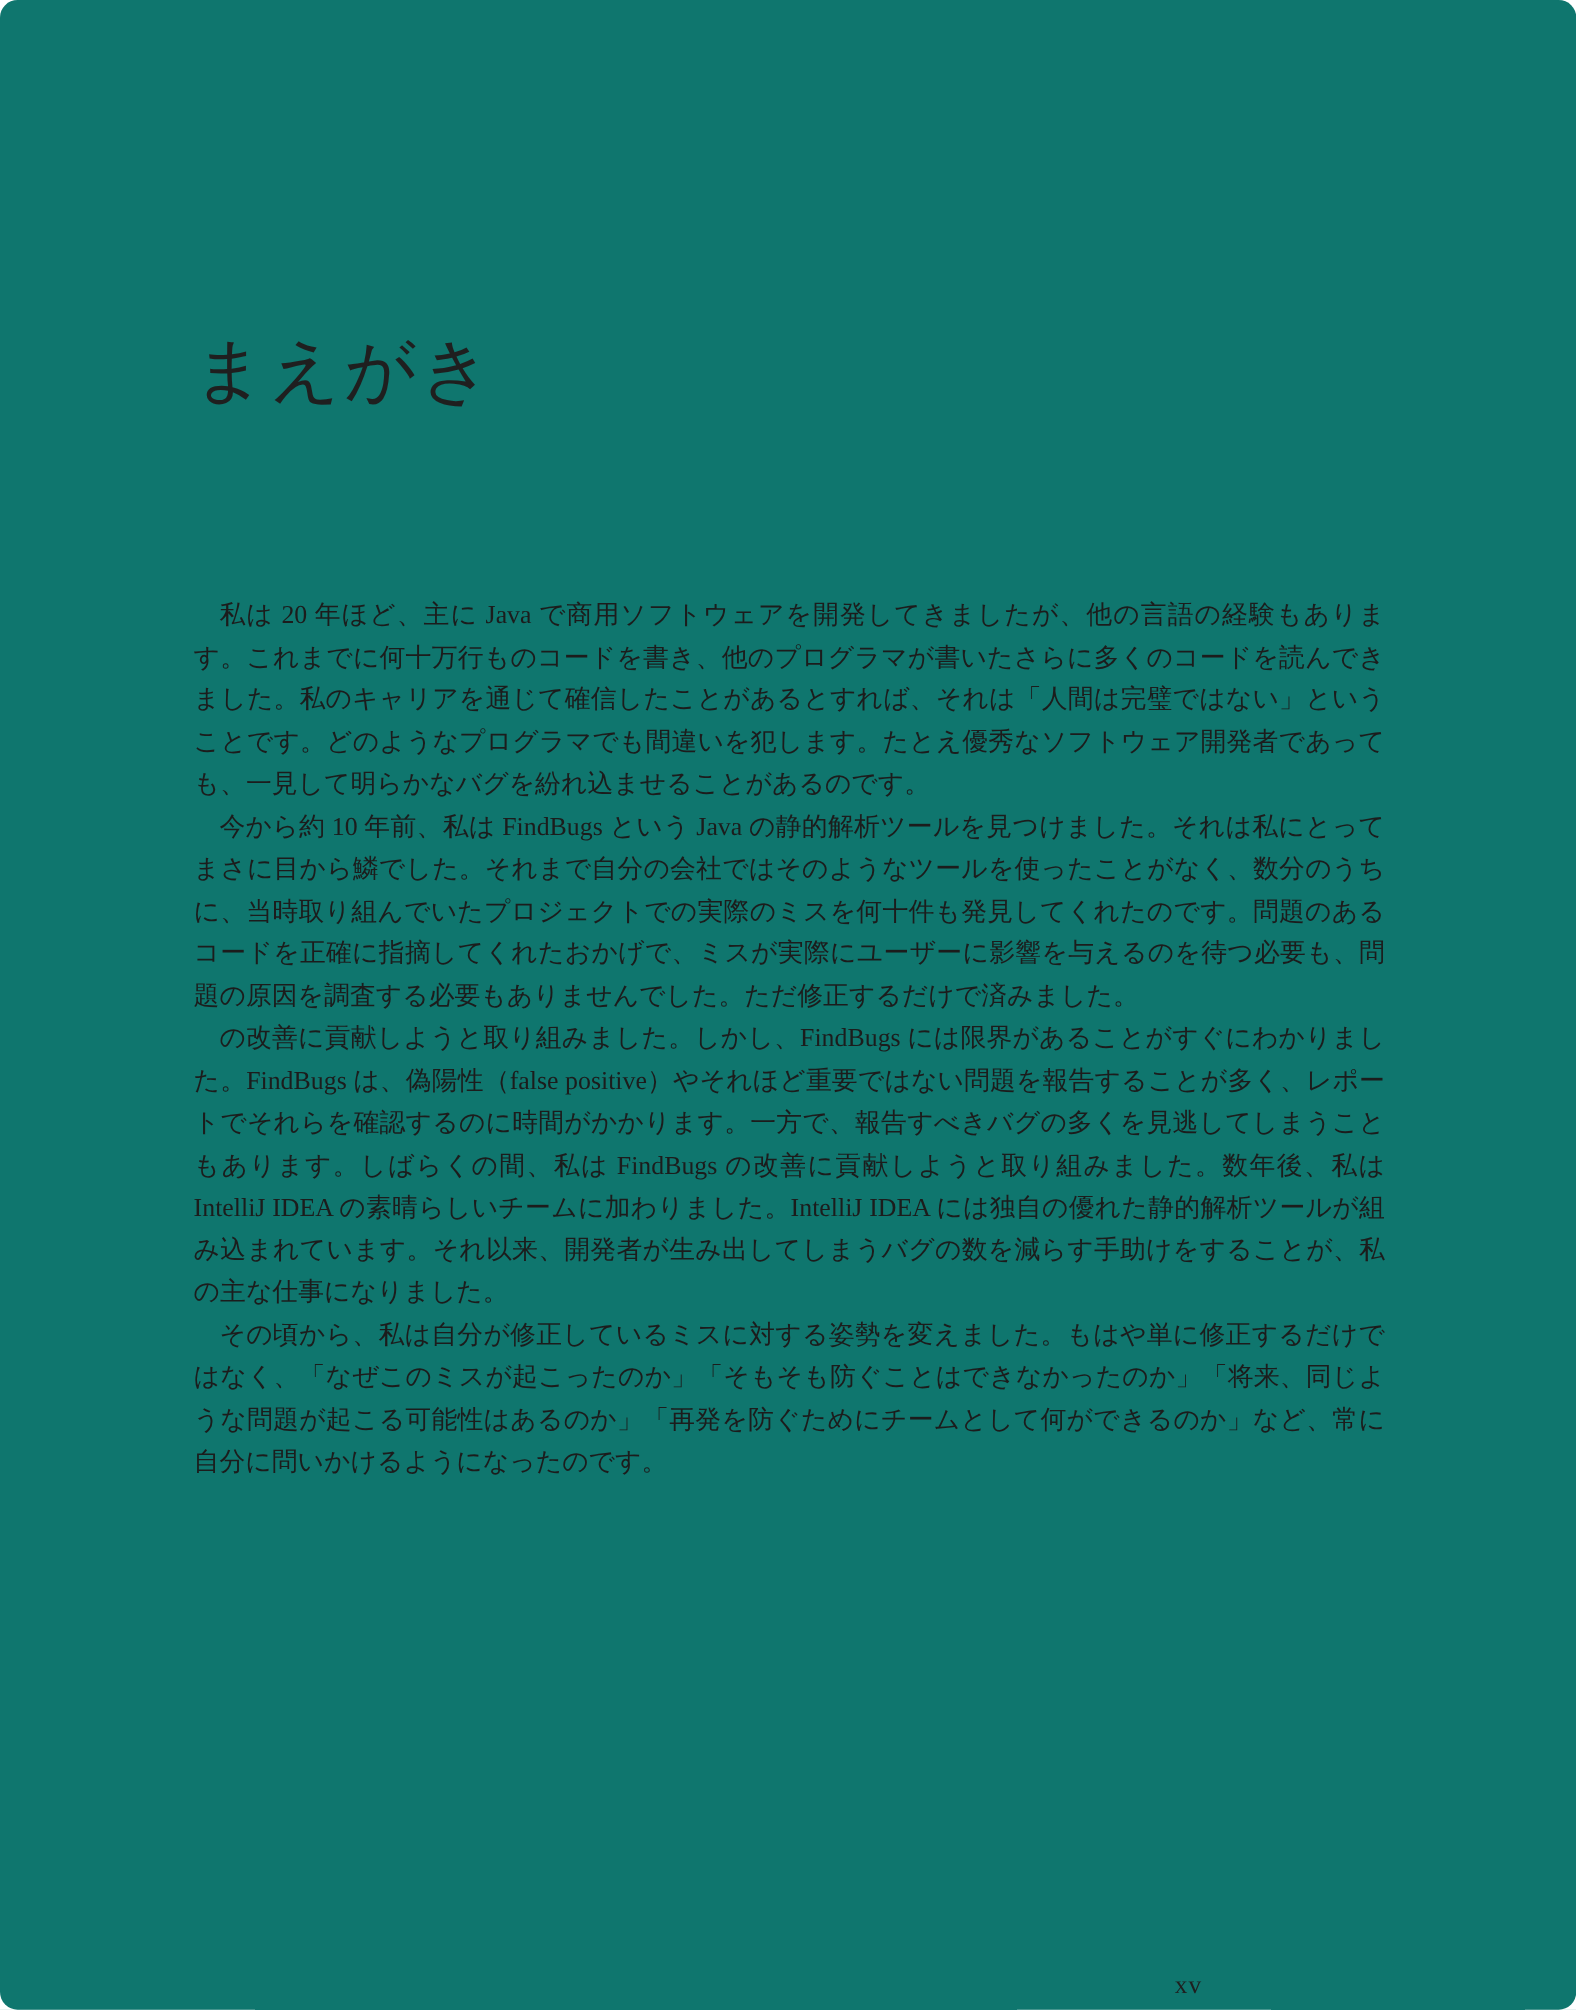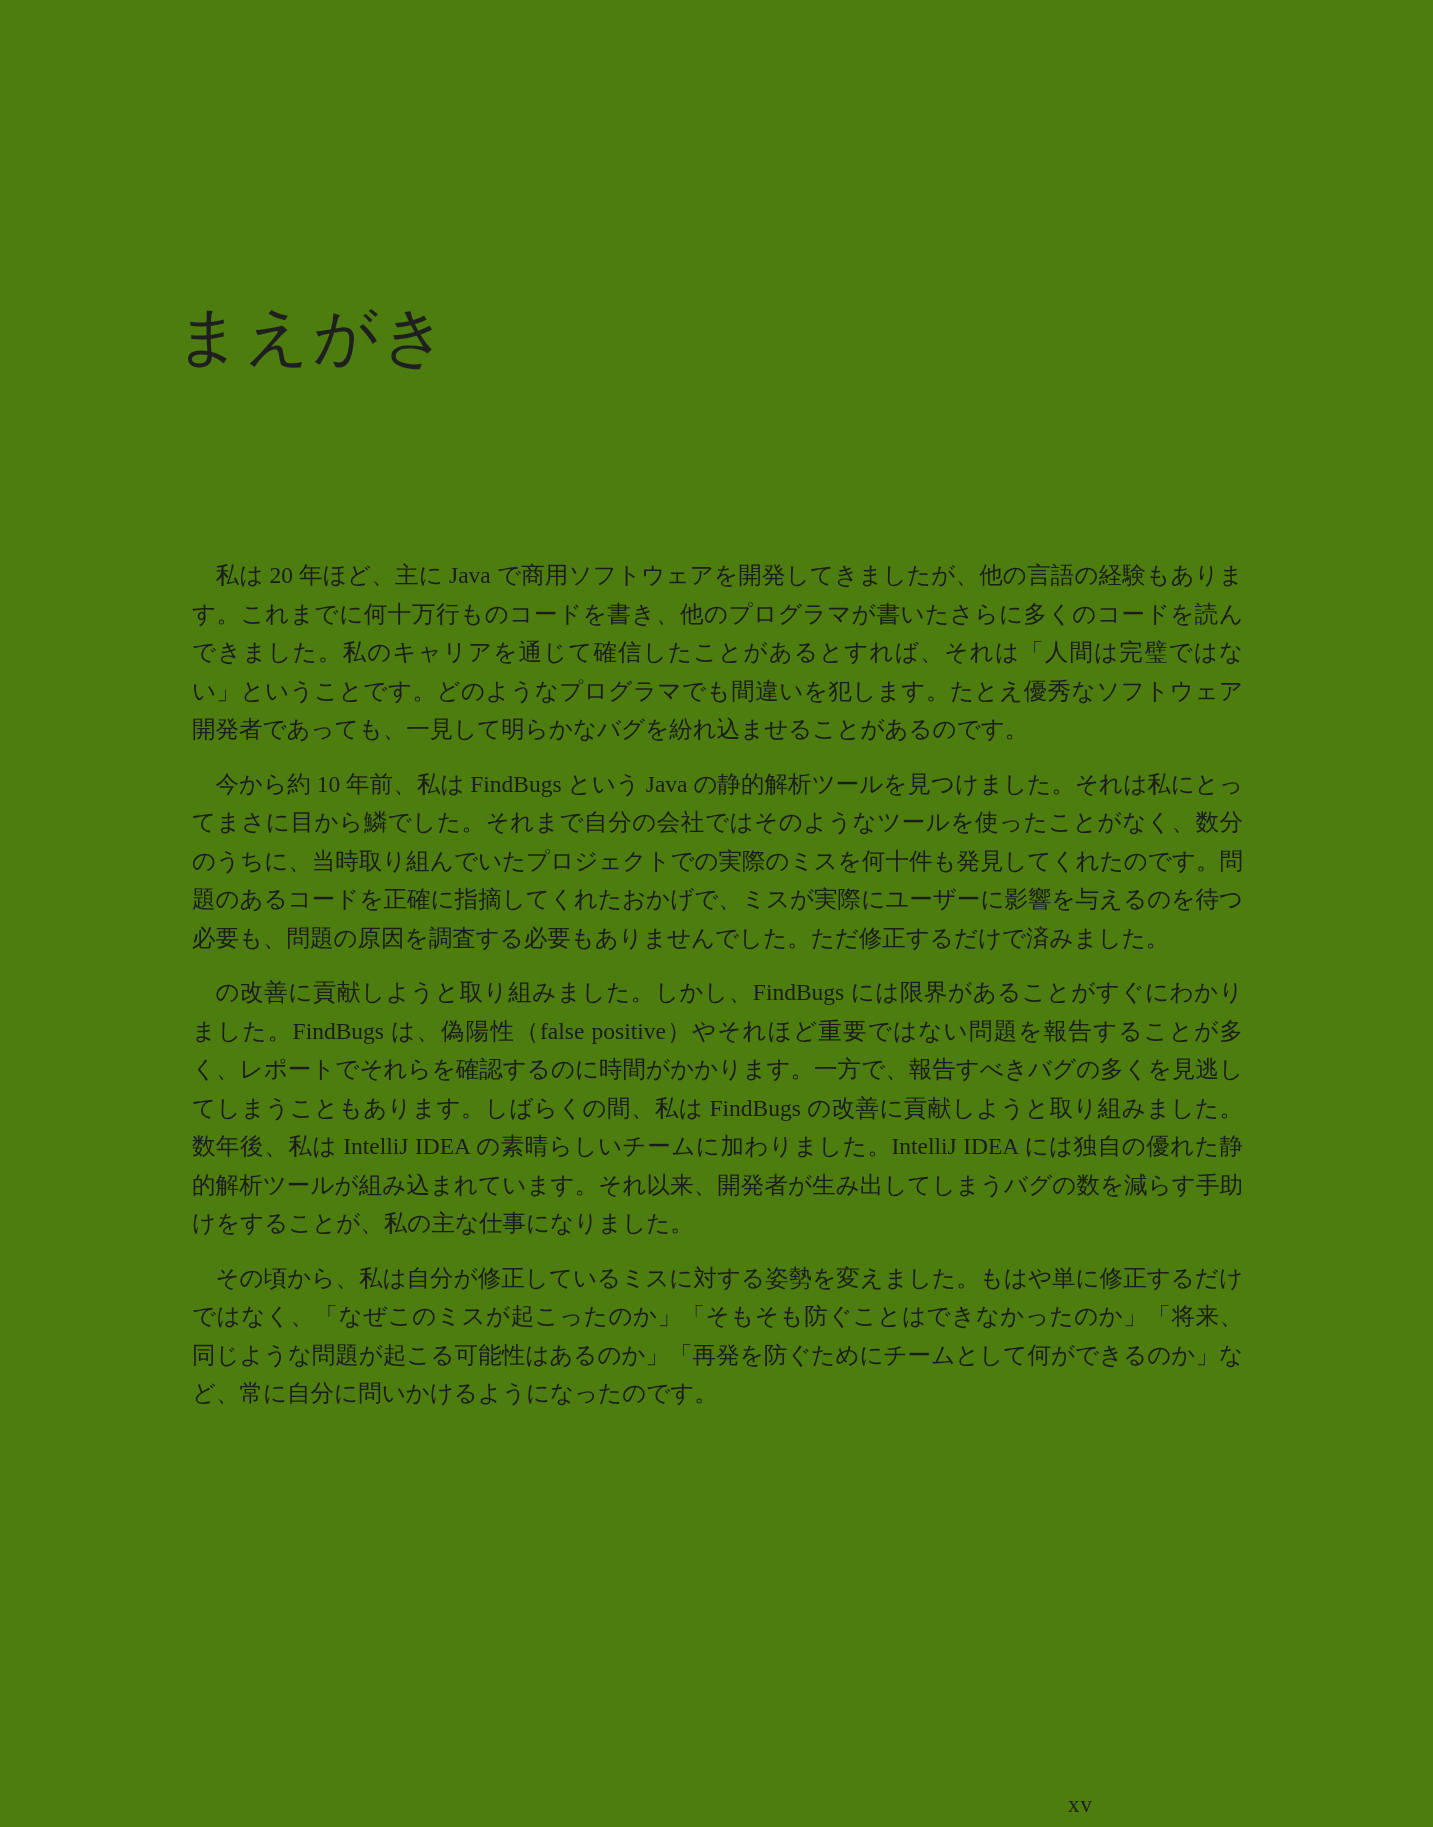--- a/index.html
+++ b/index.html
@@ -11,21 +11,22 @@
     position: relative;
     width: 1433px;
     height: 1827px;
     overflow: hidden;
     font-family: "Liberation Serif", "DejaVu Serif", serif;
     color: #1c1c1c;
   }
   .page {
     position: absolute;
     inset: 0;
-    background: #4d7c0f;
+    background: #0f766e;
+    border-radius: 16px;
   }
   .page-title {
     position: absolute;
     left: 176px;
     top: 298px;
     margin: 0;
     font-family: "Liberation Sans", "DejaVu Sans", sans-serif;
     font-weight: 400;
     font-size: 64px;
     line-height: 1.2;
@@ -36,21 +37,21 @@
     position: absolute;
     left: 176px;
     top: 540px;
     width: 1083px;
     font-size: 23.5px;
     line-height: 38.5px;
     text-align: justify;
     color: #1c1c1c;
   }
   .body-text p {
-    margin: 16px;
+    margin: 0;
     padding: 0;
     text-indent: 1em;
   }
   .body-text .italic {
   }
   .page-number {
     position: absolute;
     left: 1068px;
     top: 1792px;
     font-size: 23px;

